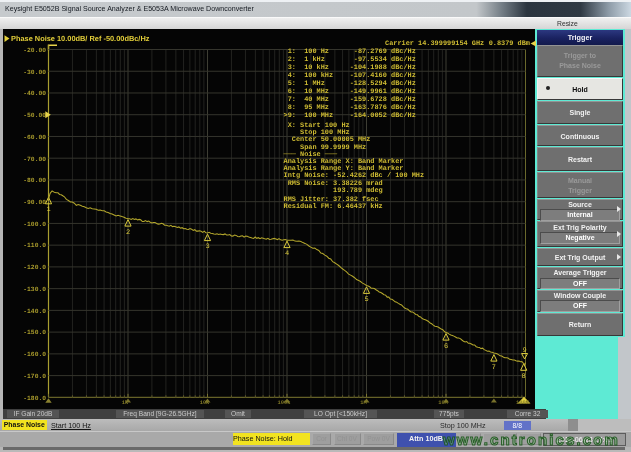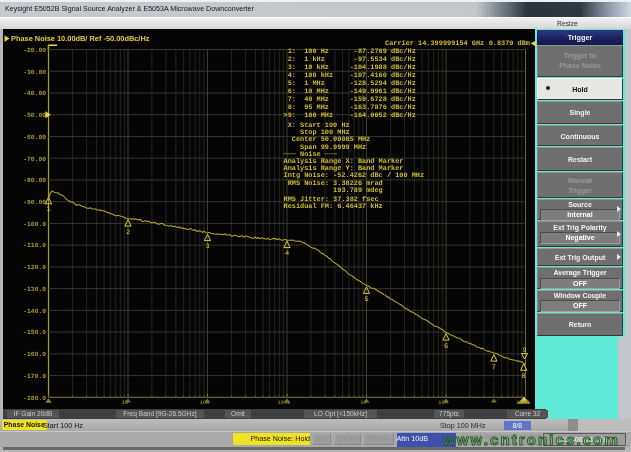--- a/index.html
+++ b/index.html
@@ -17,27 +17,27 @@
 .sel{background:#e6e6e2;color:#0a0a0a;border-top:1px solid #f8f8f8;border-left:1px solid #f0f0f0;}
 .sunk{display:block;margin:0 auto;width:78px;background:#7d7d7d;border:1px solid #4c4c4c;border-bottom-color:#9f9f9f;border-right-color:#9f9f9f;color:#fff;}
 .arr{position:absolute;right:1.5px;top:50%;margin-top:-3px;width:0;height:0;border-left:4px solid #e8e8e8;border-top:3px solid transparent;border-bottom:3px solid transparent;}
 #hdrTrig{left:2.5px;top:0.5px;width:86px;height:15px;background:linear-gradient(#2c3880,#1a2260 55%,#131a4c);color:#f4f4f8;font-size:7.2px;font-weight:bold;text-align:center;line-height:15.5px;}
 #rowB{left:3px;top:408.6px;width:543px;height:10.4px;background:#3f3f3f;}
 .bb{position:absolute;top:1px;height:8.4px;background:#545454;color:#cacaca;font-size:6.6px;text-align:center;line-height:8.6px;white-space:nowrap;}
 #rowC{left:0;top:419px;width:568px;height:12.2px;background:linear-gradient(#bcbcbc,#a8a8a8);}
 #rowC2{left:568px;top:419px;width:10px;height:12.2px;background:#8e8e8e;}
 #rowC3{left:578px;top:419px;width:53px;height:12.2px;background:#bdbdbd;}
 #pnbox{left:2px;top:420.4px;width:44.5px;height:9.8px;background:#f2e320;color:#111;font-size:6.9px;text-align:center;line-height:10px;font-weight:bold;}
-#start100{left:43px;top:421.2px;font-size:7.2px;color:#141414;}
+#start100{left:51px;top:421.2px;font-size:7.2px;color:#141414;text-decoration:underline;}
 #stop100{left:440px;top:421.2px;font-size:7.2px;color:#2a2a2a;}
 #b88{left:503.5px;top:420.8px;width:27.5px;height:9.6px;background:#6272c8;color:#fff;font-size:6.8px;text-align:center;line-height:9.8px;}
 #rowD{left:0;top:431.2px;width:631px;height:16.2px;background:#a9a9a9;border-top:1px solid #c8c8c8;box-sizing:border-box;}
-#pnhold{left:233px;top:433.4px;width:77px;height:11.6px;background:#f2e320;color:#111;font-size:7.2px;text-align:right;line-height:11.8px;}
+#pnhold{left:233px;top:433.4px;width:77px;height:11.6px;background:#f2e320;color:#111;font-size:7.2px;text-align:left;line-height:11.8px;}
 .dim{position:absolute;top:433.4px;height:11.6px;background:#9e9e9e;border:1px solid #aaa;border-bottom-color:#8a8a8a;border-right-color:#8a8a8a;box-sizing:border-box;color:#929292;font-size:6.6px;text-align:center;line-height:10.6px;}
-#attn{left:396.5px;top:433.4px;width:59px;height:16px;background:#3f51ae;color:#f2f2f2;font-size:7.2px;text-align:left;line-height:11.8px;}
+#attn{left:396.5px;top:433.4px;width:59px;height:16px;background:#3f51ae;color:#f2f2f2;font-size:7.2px;text-align:center;line-height:11.8px;font-weight:bold;}
 #datebox{left:543px;top:432.8px;width:83px;height:13px;background:#9c9c9c;border:1px solid #5c5c5c;box-sizing:border-box;color:#fbfbfb;font-size:7px;text-align:center;line-height:12px;white-space:nowrap;}
 #botline{left:3px;top:447.4px;width:622px;height:2.2px;background:#6a6a6a;}
 #botpad{left:0;top:449.6px;width:631px;height:2.4px;background:#b9b9b9;}
 #wm{left:443px;top:430.5px;width:200px;font-size:15px;font-weight:bold;letter-spacing:2.1px;color:rgba(150,210,150,0.44);-webkit-text-stroke:1.05px rgba(22,82,22,0.85);white-space:nowrap;z-index:30;}
 svg{position:absolute;left:0;top:0;z-index:5;}
 svg text{text-rendering:geometricPrecision;}
 *{-webkit-font-smoothing:antialiased;}
 .ax{font-family:"Liberation Mono",monospace;font-size:6.3px;font-weight:bold;fill:#a89a2c;}
 .mk{font-family:"Liberation Mono",monospace;font-size:7px;fill:#d9c93c;}
 .xl{font-family:"Liberation Mono",monospace;font-size:5.4px;font-weight:bold;fill:#847c28;}

